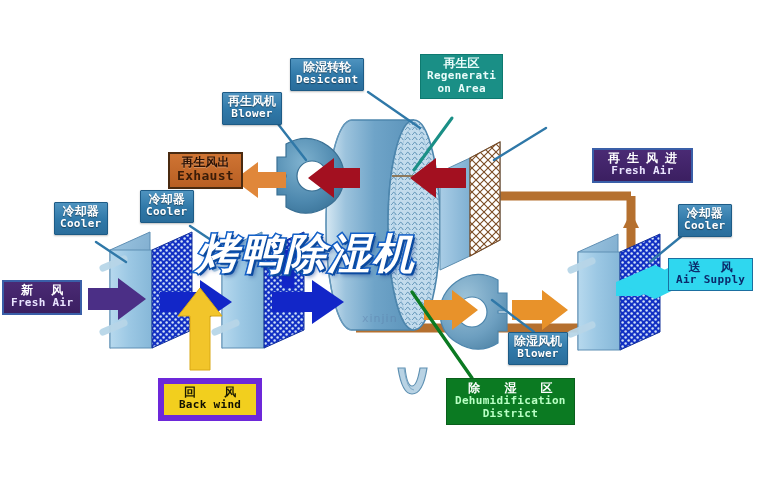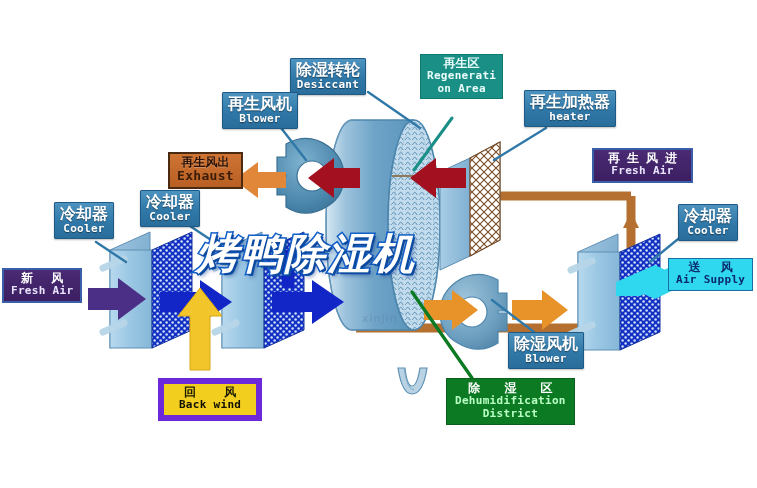--- a/index.html
+++ b/index.html
@@ -40,21 +40,21 @@
 
   
   .cal{
     background:linear-gradient(180deg,#4e93bf 0%,#2f78a8 55%,#2a6d9b 100%);
     border:1px solid #1d5b86;
     color:#ffffff;
     padding:2px 5px 3px 5px;
     border-radius:1px;
     box-shadow:0 1px 2px rgba(0,0,0,.25);
   }
-  .cal .cn{font-size:16px;text-shadow:0 1px 1px rgba(0,0,0,.45);}
+  .cal .cn{font-size:12px;text-shadow:0 1px 1px rgba(0,0,0,.45);}
   .cal .en{font-size:11px;text-shadow:0 1px 1px rgba(0,0,0,.45);}
 
   
   .bx-exhaust{
     background:linear-gradient(180deg,#cf7433 0%,#b85f23 100%);
     border:2px solid #4a2a10;
     padding:2px 7px 3px 7px;
   }
   .bx-exhaust .cn{font-size:12px;color:#2a1206;text-shadow:0 1px 0 rgba(255,255,255,.25);}
   .bx-exhaust .en{font-size:13px;color:#3a1c08;}
@@ -388,40 +388,36 @@
   <div class="lbl cal" style="left:54px;top:202px;">
     <span class="cn">冷却器</span>
     <span class="en">Cooler</span>
   </div>
 
   <div class="lbl cal" style="left:140px;top:190px;">
     <span class="cn">冷却器</span>
     <span class="en">Cooler</span>
   </div>
 
-  <div class="lbl bx-purple" style="left:2px;top:268px;">
+  <div class="lbl bx-purple" style="left:2px;top:280px;">
     <span class="cn">新  风</span>
     <span class="en">Fresh Air</span>
   </div>
 
   <div class="lbl bx-yellow" style="left:158px;top:378px;">
     <span class="cn">回  风</span>
     <span class="en">Back wind</span>
   </div>
 
   <div class="lbl bx-teal" style="left:420px;top:54px;">
     <span class="cn">再生区</span>
     <span class="en">Regenerati</span>
     <span class="en">on Area</span>
   </div>
 
-  <div class="lbl cal" style="left:524px;top:90px;">
-    <span class="cn">再生加热器</span>
-    <span class="en">heater</span>
-  </div>
 
   <div class="lbl bx-purple" style="left:592px;top:148px;">
     <span class="cn">再生风进</span>
     <span class="en">Fresh Air</span>
   </div>
 
   <div class="lbl cal" style="left:678px;top:204px;">
     <span class="cn">冷却器</span>
     <span class="en">Cooler</span>
   </div>

